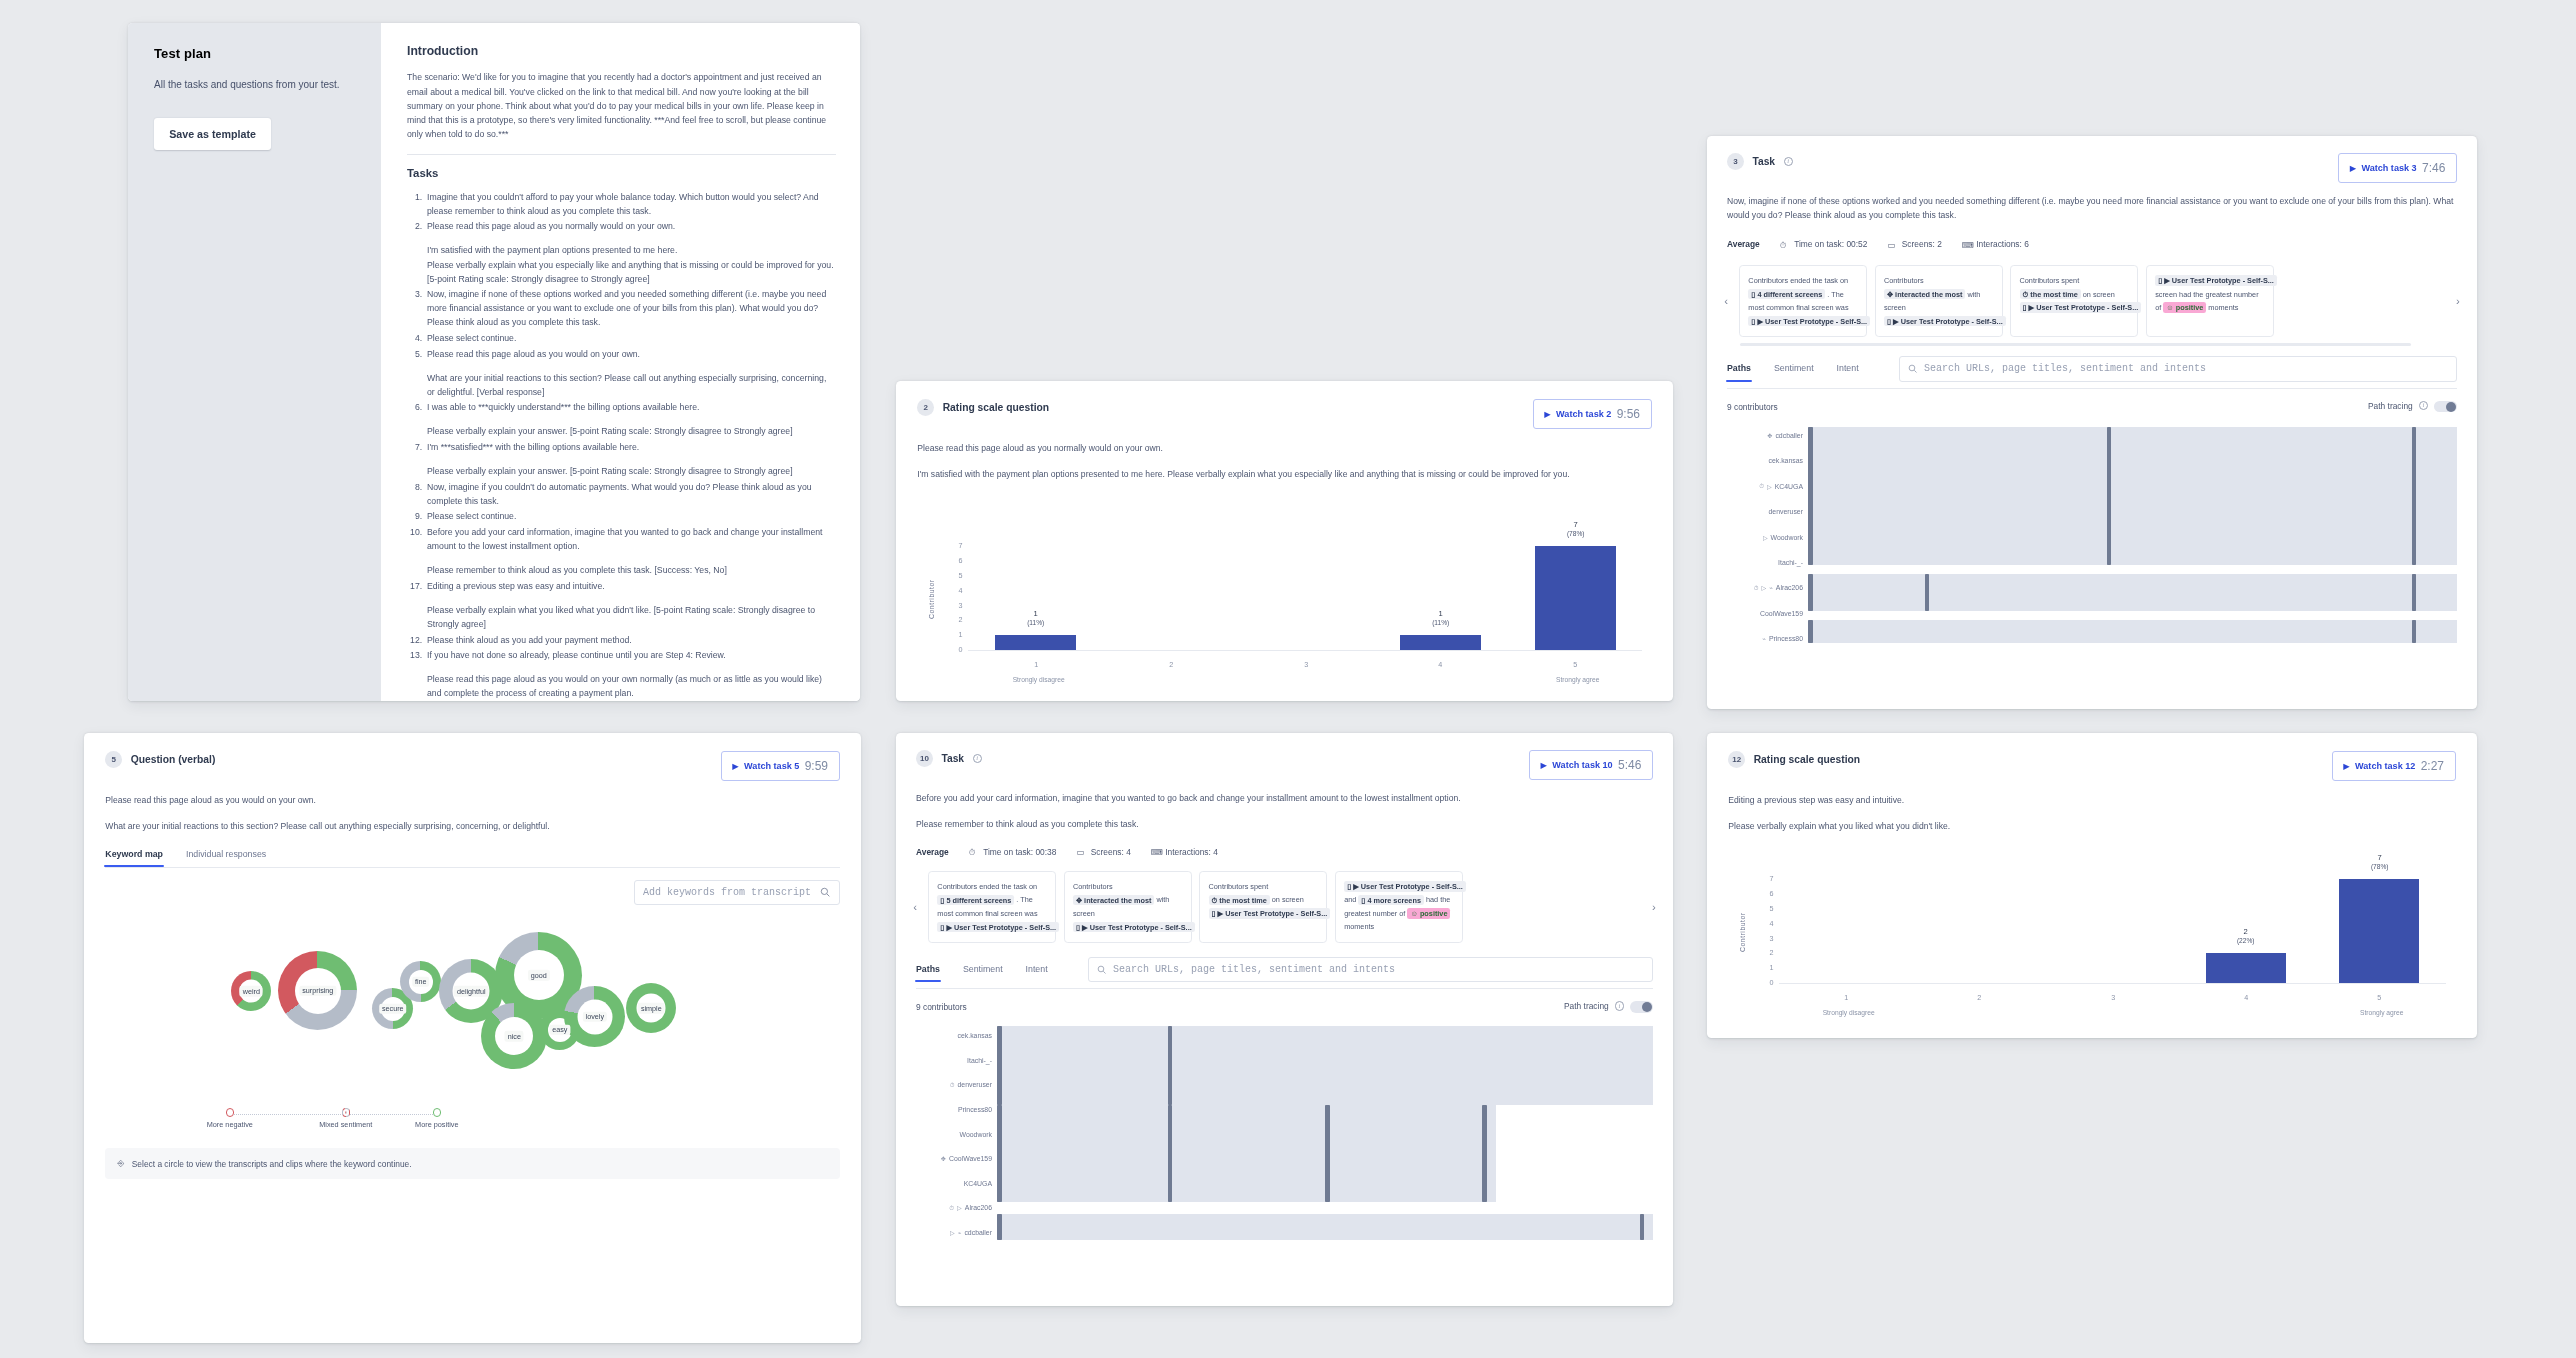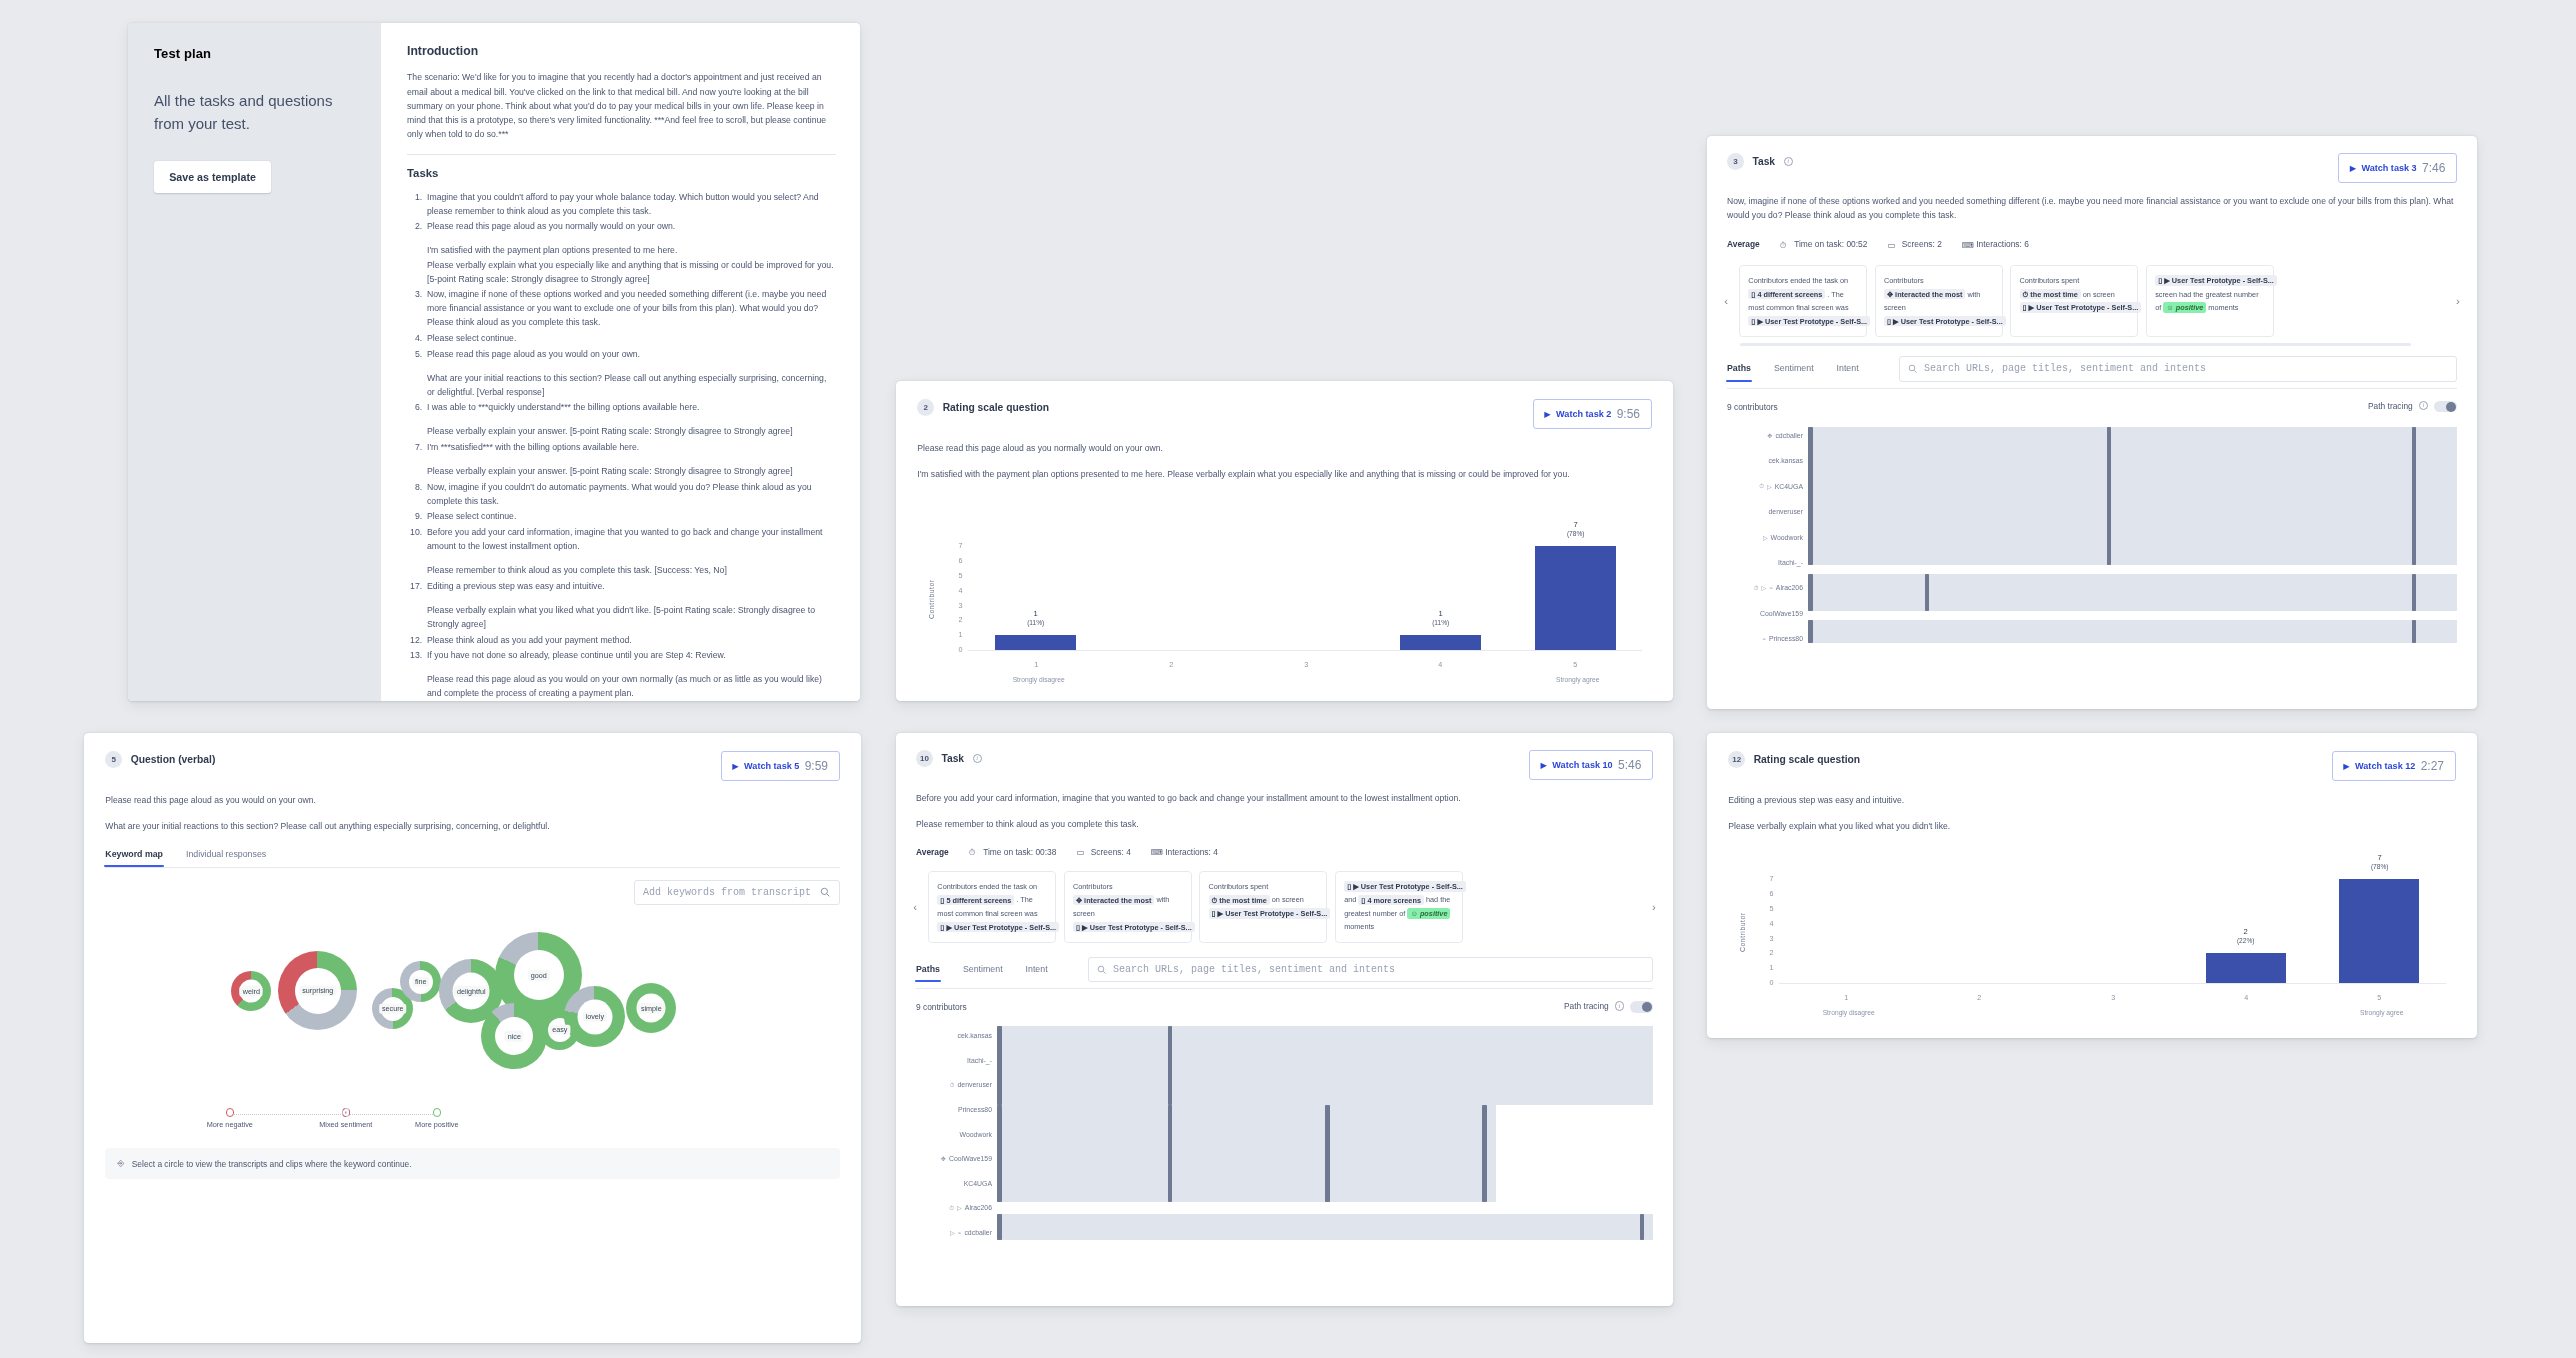--- a/index.html
+++ b/index.html
@@ -18,21 +18,21 @@
     background: #ffffff;
     border-radius: 4.6px;
     box-shadow: 0 0.8px 2.3px rgba(30,40,60,.14), 0 4.6px 13.7px rgba(30,40,60,.07);
     overflow: hidden;
   }
 
   
   #testplan { left: 128px; top: 23px; width: 732px; height: 678px; display: flex; }
   .tp-left { width: 253px; background: #e4e7ec; padding: 23px 26px; }
   .tp-left h3 { font-size: 13px; font-weight: bold; color: #000000; letter-spacing: 0.1px; }
-  .tp-left .sub { margin-top: 29px; font-size: 15px; color: #46506a; line-height: 1.5; }
+  .tp-left .sub { margin-top: 16px; font-size: 10px; color: #46506a; line-height: 1.5; }
   .tp-btn {
     margin-top: 26px; display: inline-block;
     background: #fff; border: none; border-radius: 3px;
     padding: 10px 15.2px; font-size: 10.7px; font-weight: bold; color: #2f3a4f;
     box-shadow: 0 0.8px 1.5px rgba(30,40,60,.18); cursor: pointer;
     font-family: "Liberation Sans", sans-serif;
   }
   .tp-right { flex: 1; background: #fff; padding: 21.3px 24.4px 7.6px 26px; overflow: hidden; }
   .tp-right h3 { font-size: 12.2px; font-weight: bold; color: #2f3a4f; }
   .tp-p { margin-top: 12.2px; font-size: 8.7px; line-height: 1.62; color: #4c5670; }
@@ -84,21 +84,21 @@
   .car-track { flex: 1; display: flex; gap: 7.6px; overflow: hidden; }
   .ins-card {
     border: 0.8px solid #e6e9ef; border-radius: 3.8px; background: #fff;
     padding: 8.4px 8.4px; font-size: 7.3px; line-height: 1.85; color: #4c5670;
     flex: 0 0 auto; width: 128px;
   }
   .chip {
     background: #eceef3; border-radius: 2.3px; padding: 0.8px 3px;
     font-weight: bold; color: #2f3a4f; white-space: nowrap;
   }
-  .chip.green { background: #86efac; color: #2c6b38; font-style: italic; }
+  .chip.green { background: #f9a8d4; color: #2c6b38; }
   .scroll-track { margin: 5.3px 0 0 21.3px; height: 3px; background: #e7eaf0; border-radius: 1.5px; width: 671px; }
 
   
   .tabbar { display: flex; align-items: center; gap: 23px; border-bottom: 0.8px solid #e6e9ef; }
   .tab { font-size: 8.8px; color: #6d7690; padding: 0 0 7.6px 0; cursor: pointer; position: relative; }
   .tab.active { color: #2f3a4f; font-weight: bold; }
   .tab.active::after {
     content: ""; position: absolute; left: -1.5px; right: -1.5px; bottom: -0.8px;
     height: 1.9px; background: #3a5cf0; border-radius: 1.5px;
   }

